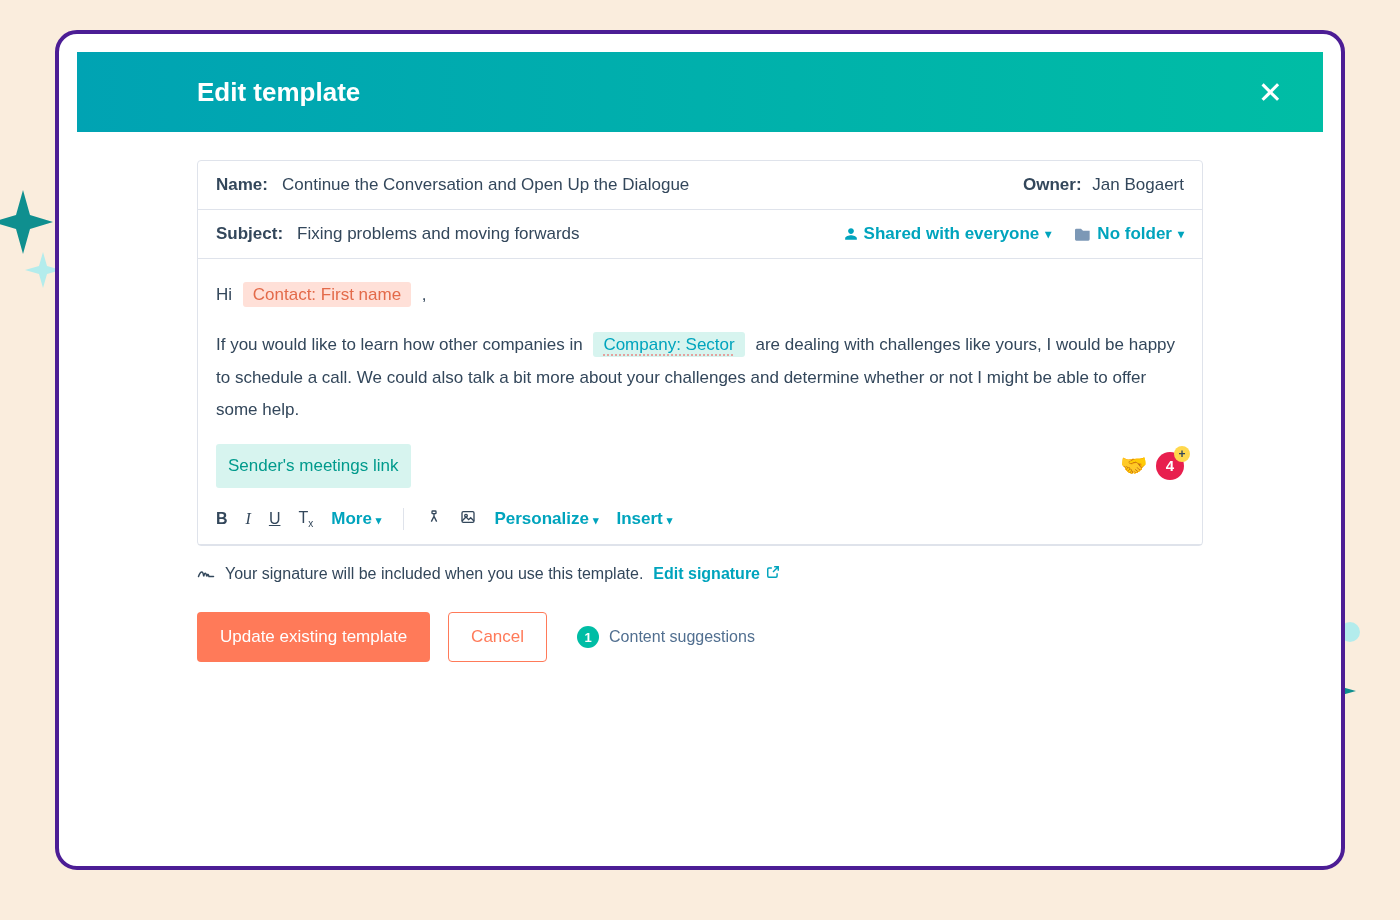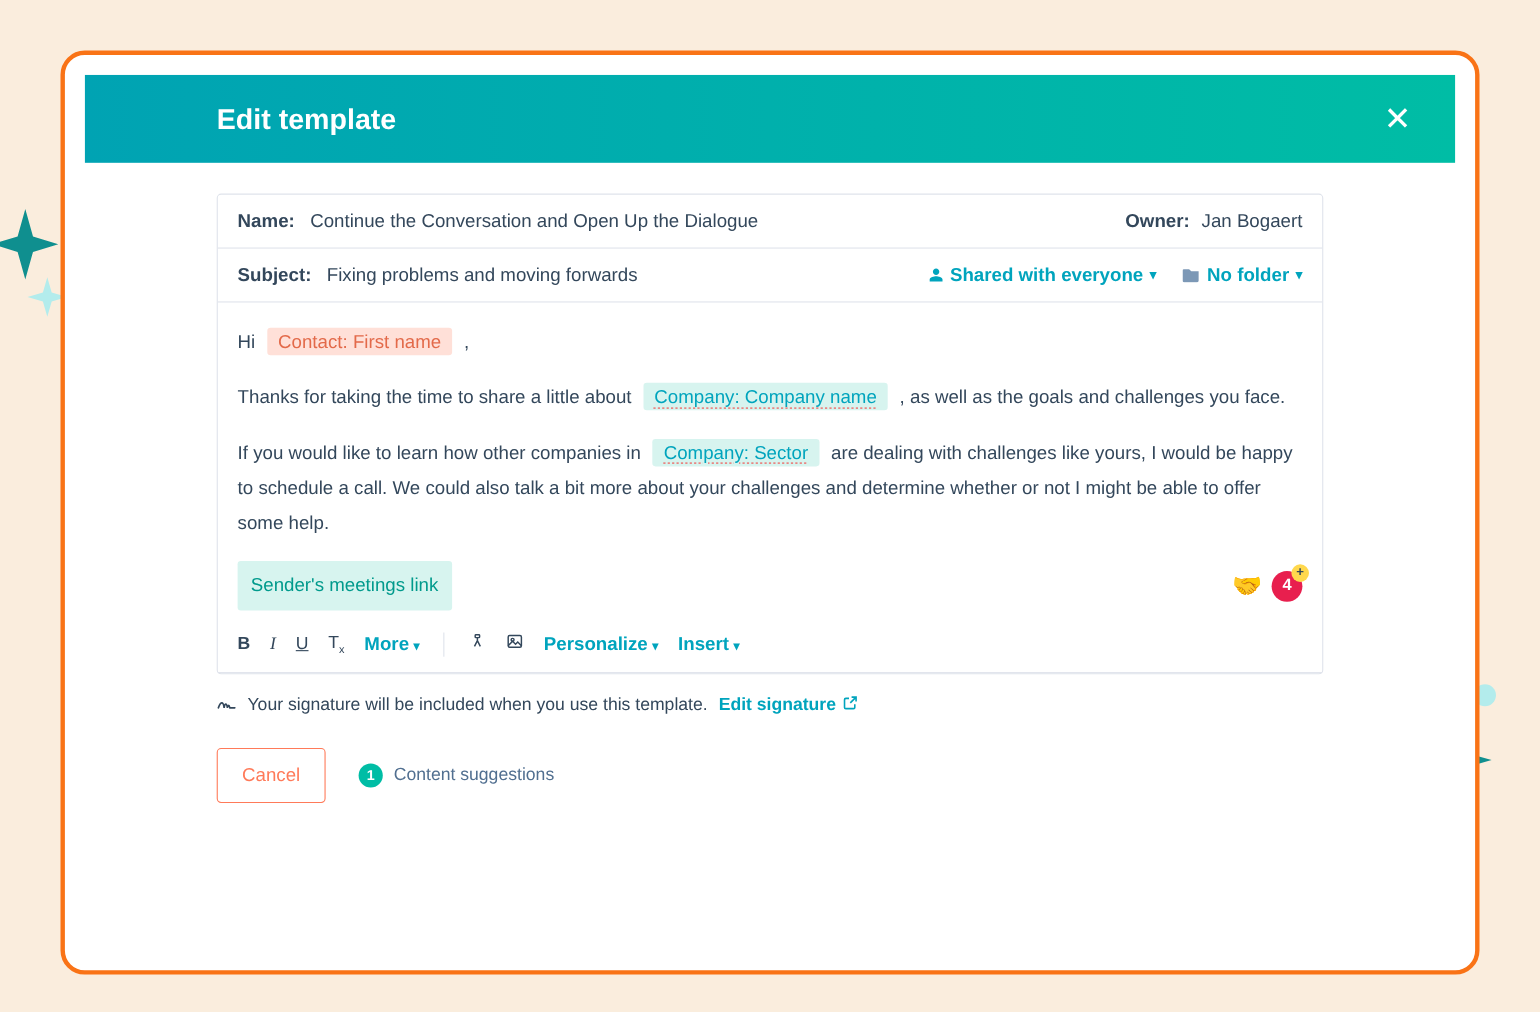--- a/index.html
+++ b/index.html
@@ -5,24 +5,24 @@
   * { box-sizing: border-box; margin: 0; padding: 0; }
   html, body { width: 1400px; height: 920px; }
   body {
     font-family: -apple-system, BlinkMacSystemFont, "Segoe UI", Helvetica, Arial, sans-serif;
     background: #faeddd;
     position: relative;
     overflow: hidden;
   }
   .frame {
     position: absolute;
-    left: 55px; top: 46px;
+    left: 55px; top: 30px;
     width: 1290px; height: 840px;
     background: #ffffff;
-    border: 4px solid #f97316;
+    border: 4px solid #4c1d95;
     border-radius: 22px;
     overflow: hidden;
   }
   .modal {
     position: absolute;
     left: 18px; top: 18px; right: 18px; bottom: 18px;
     display: flex;
     flex-direction: column;
     overflow: hidden;
   }
@@ -246,25 +246,20 @@
           </div>
         </div>
 
         <div class="editor">
           <div class="para">
             <span>Hi </span>
             <span class="token-pink">Contact: First name</span>
             <span> ,</span>
           </div>
           <div class="para">
-            <span>Thanks for taking the time to share a little about </span>
-            <span class="token-teal">Company: Company name</span>
-            <span> , as well as the goals and challenges you face.</span>
-          </div>
-          <div class="para">
             <span>If you would like to learn how other companies in </span>
             <span class="token-teal">Company: Sector</span>
             <span> are dealing with challenges like yours, I would be happy to schedule a call. We could also talk a bit more about your challenges and determine whether or not I might be able to offer some help.</span>
           </div>
 
           <div class="actions-row">
             <span class="token-teal-plain">Sender's meetings link</span>
             <span class="badges">
               <span class="wave">🤝</span>
               <span class="count-badge">4</span>
@@ -317,20 +312,21 @@
           <span>Edit signature</span>
           <span>
             <svg width="14" height="14" viewBox="0 0 24 24" fill="none" stroke="#00a4bd" stroke-width="2.5">
                 <path d="M14 3h7v7M21 3l-9 9M19 14v5a2 2 0 0 1-2 2H5a2 2 0 0 1-2-2V7a2 2 0 0 1 2-2h5"></path>
               </svg>
           </span>
         </span>
       </div>
 
       <div class="footer">
+        <button class="btn btn-primary">Update existing template</button>
         <button class="btn btn-outline">Cancel</button>
         <div class="suggestions">
           <span class="sugg-badge">1</span>
           <span>Content suggestions</span>
         </div>
       </div>
 
     </div>
   </div>
 </div>

